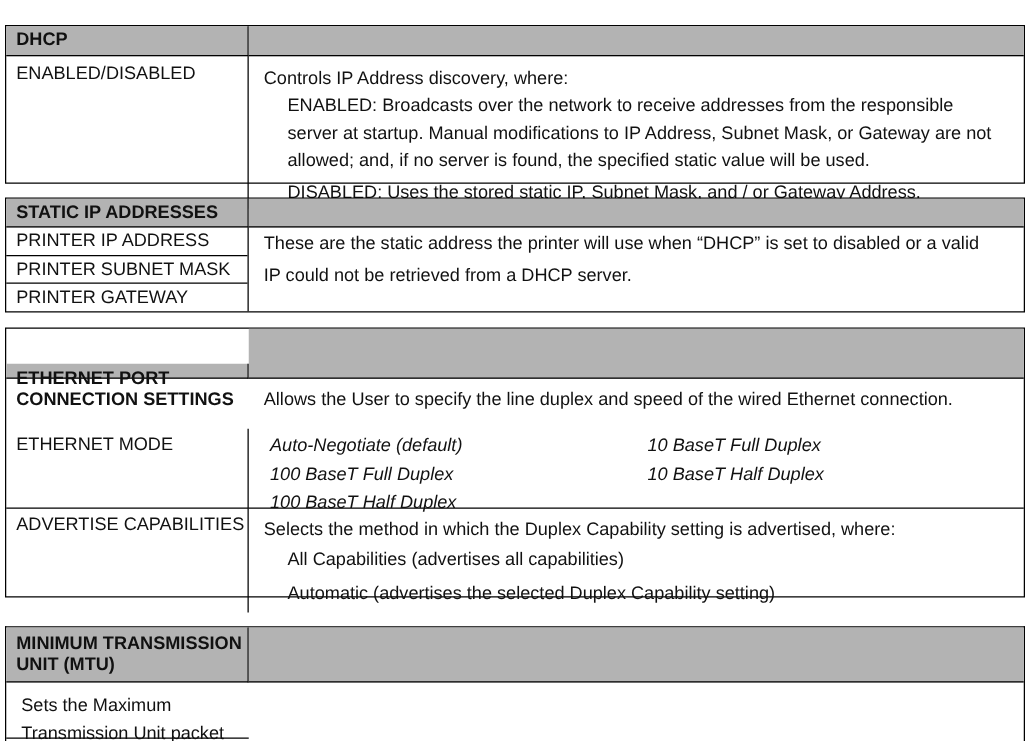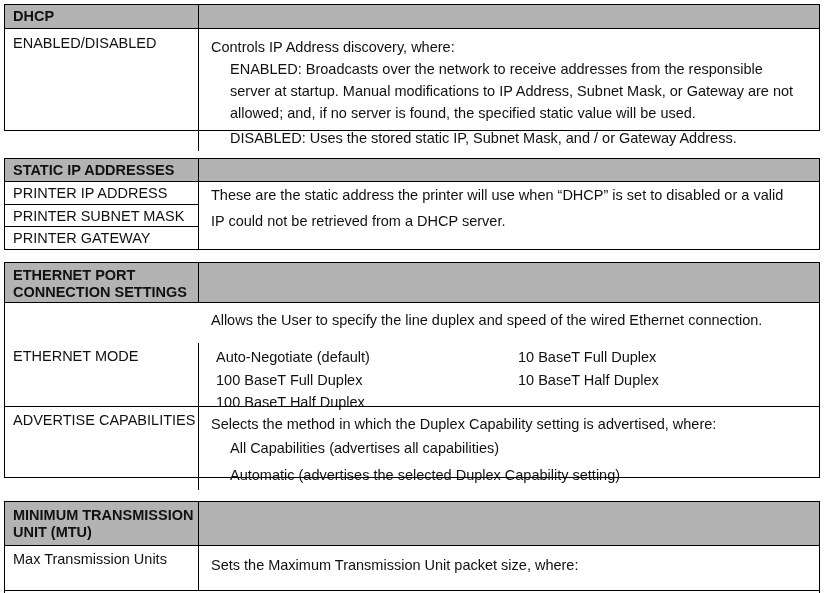--- a/index.html
+++ b/index.html
@@ -22,21 +22,21 @@
       padding: 3px 0 0 8px; box-sizing: border-box; line-height: 18px;
     }
     .cell-r { font-size: 14.5px; padding: 3px 0 0 8px; box-sizing: border-box; line-height: 18px; }
     .indent { padding-left: 19px; }
     .sep { border-bottom: 1.5px solid #000; }
     .p { margin: 4px; }
   </style>
 </head>
 <body>
 
-<div class="tbl" style="top:4px; height:127px; grid-template-rows:24px 1fr;">
+<div class="tbl" style="top:20px; height:127px; grid-template-rows:24px 1fr;">
   <div class="hdr hdr-l">DHCP</div>
   <div class="hdr"></div>
   <div class="cell-l" style="padding-top:5px;">ENABLED/DISABLED</div>
   <div class="cell-r" style="padding-top:5px;">
     <p class="p">Controls IP Address discovery, where:</p>
     <div class="indent" style="padding-left:19px;">
       <p class="p">ENABLED: Broadcasts over the network to receive addresses from the responsible</p>
       <p class="p">server at startup. Manual modifications to IP Address, Subnet Mask, or Gateway are not</p>
       <p class="p">allowed; and, if no server is found, the specified static value will be used.</p>
       <p class="p" style="margin-top:7px;">DISABLED: Uses the stored static IP, Subnet Mask, and / or Gateway Address.</p>
@@ -52,30 +52,30 @@
     <div class="sep" style="flex:1; font-size:14.5px; padding:2px 0 0 8px; line-height:18px;">PRINTER SUBNET MASK</div>
     <div style="flex:1; font-size:14.5px; padding:2px 0 0 8px; line-height:18px;">PRINTER GATEWAY</div>
   </div>
   <div class="cell-r" style="display:flex; flex-direction:column; justify-content:flex-start; padding-top:0; padding-bottom:4px;">
     <p class="p">These are the static address the printer will use when “DHCP” is set to disabled or a valid</p>
     <p class="p">IP could not be retrieved from a DHCP server.</p>
   </div>
 </div>
 
 <div class="tbl" style="top:262px; height:216px; grid-template-rows:40px 104px 1fr;">
-  <div class="hdr hdr-l" style="padding-top:4px;">
+  <div class="hdr hdr-l" style="padding-top:4px;margin-top:28px;">
     <div>ETHERNET PORT</div>
     <div>CONNECTION SETTINGS</div>
   </div>
   <div class="hdr"></div>
 
   <div class="cell-l sep" style="padding-top:4px;margin-top:40px;">ETHERNET MODE</div>
   <div class="cell-r sep" style="padding-top:4px;">
     <p class="p">Allows the User to specify the line duplex and speed of the wired Ethernet connection.</p>
-    <div style="display:flex; margin-top:17px; padding-left:9px; line-height:22.5px;">
+    <div style="display:flex; margin-top:17px; padding-left:9px; line-height:22.5px;font-style:italic;">
       <div style="width:302px;">
         <div>Auto-Negotiate (default)</div>
         <div>100 BaseT Full Duplex</div>
         <div>100 BaseT Half Duplex</div>
       </div>
       <div>
         <div>10 BaseT Full Duplex</div>
         <div>10 BaseT Half Duplex</div>
       </div>
     </div>
@@ -90,17 +90,16 @@
     </div>
   </div>
 </div>
 
 <div class="tbl" style="top:501px; height:116px; grid-template-rows:44px 1fr; border-bottom:none;">
   <div class="hdr hdr-l" style="padding-top:5px;">
     <div>MINIMUM TRANSMISSION</div>
     <div>UNIT (MTU)</div>
   </div>
   <div class="hdr"></div>
-  <div class="cell-l" style="padding-top:4px; border-bottom:1.5px solid #000; height:45px;">Max Transmission Units</div>
   <div class="cell-r" style="padding-top:4px; line-height:22px; border-bottom:1.5px solid #000; height:45px;">
     <p class="p">Sets the Maximum Transmission Unit packet size, where:</p>
   </div>
 </div>
 
 </body></html>

